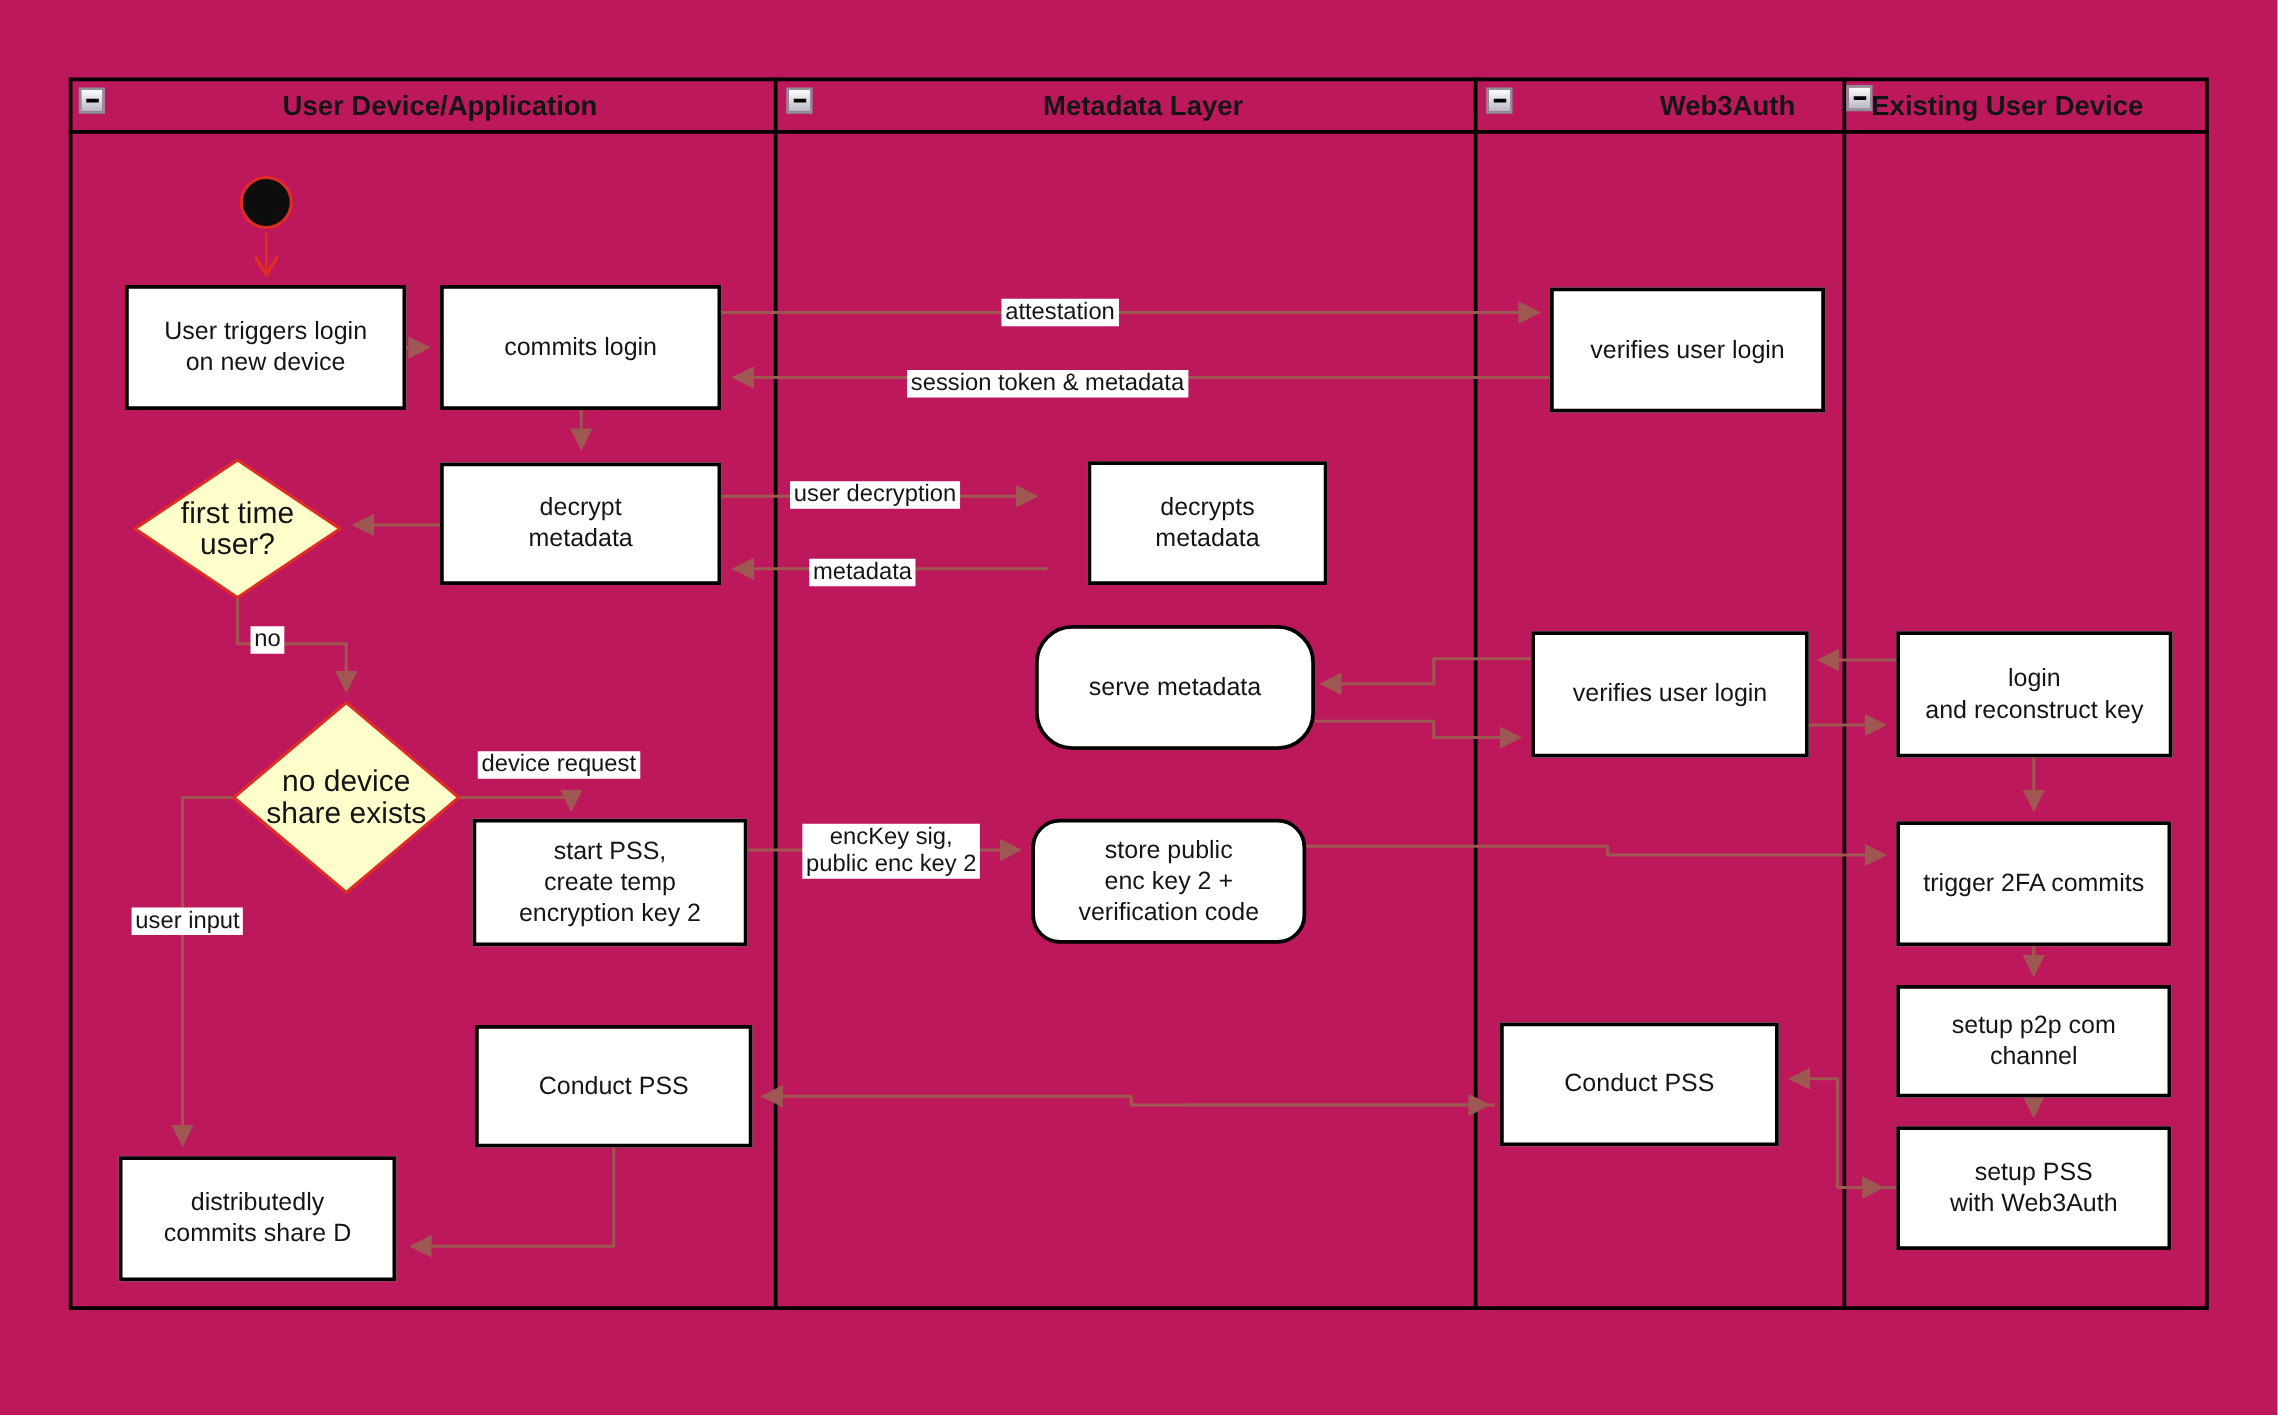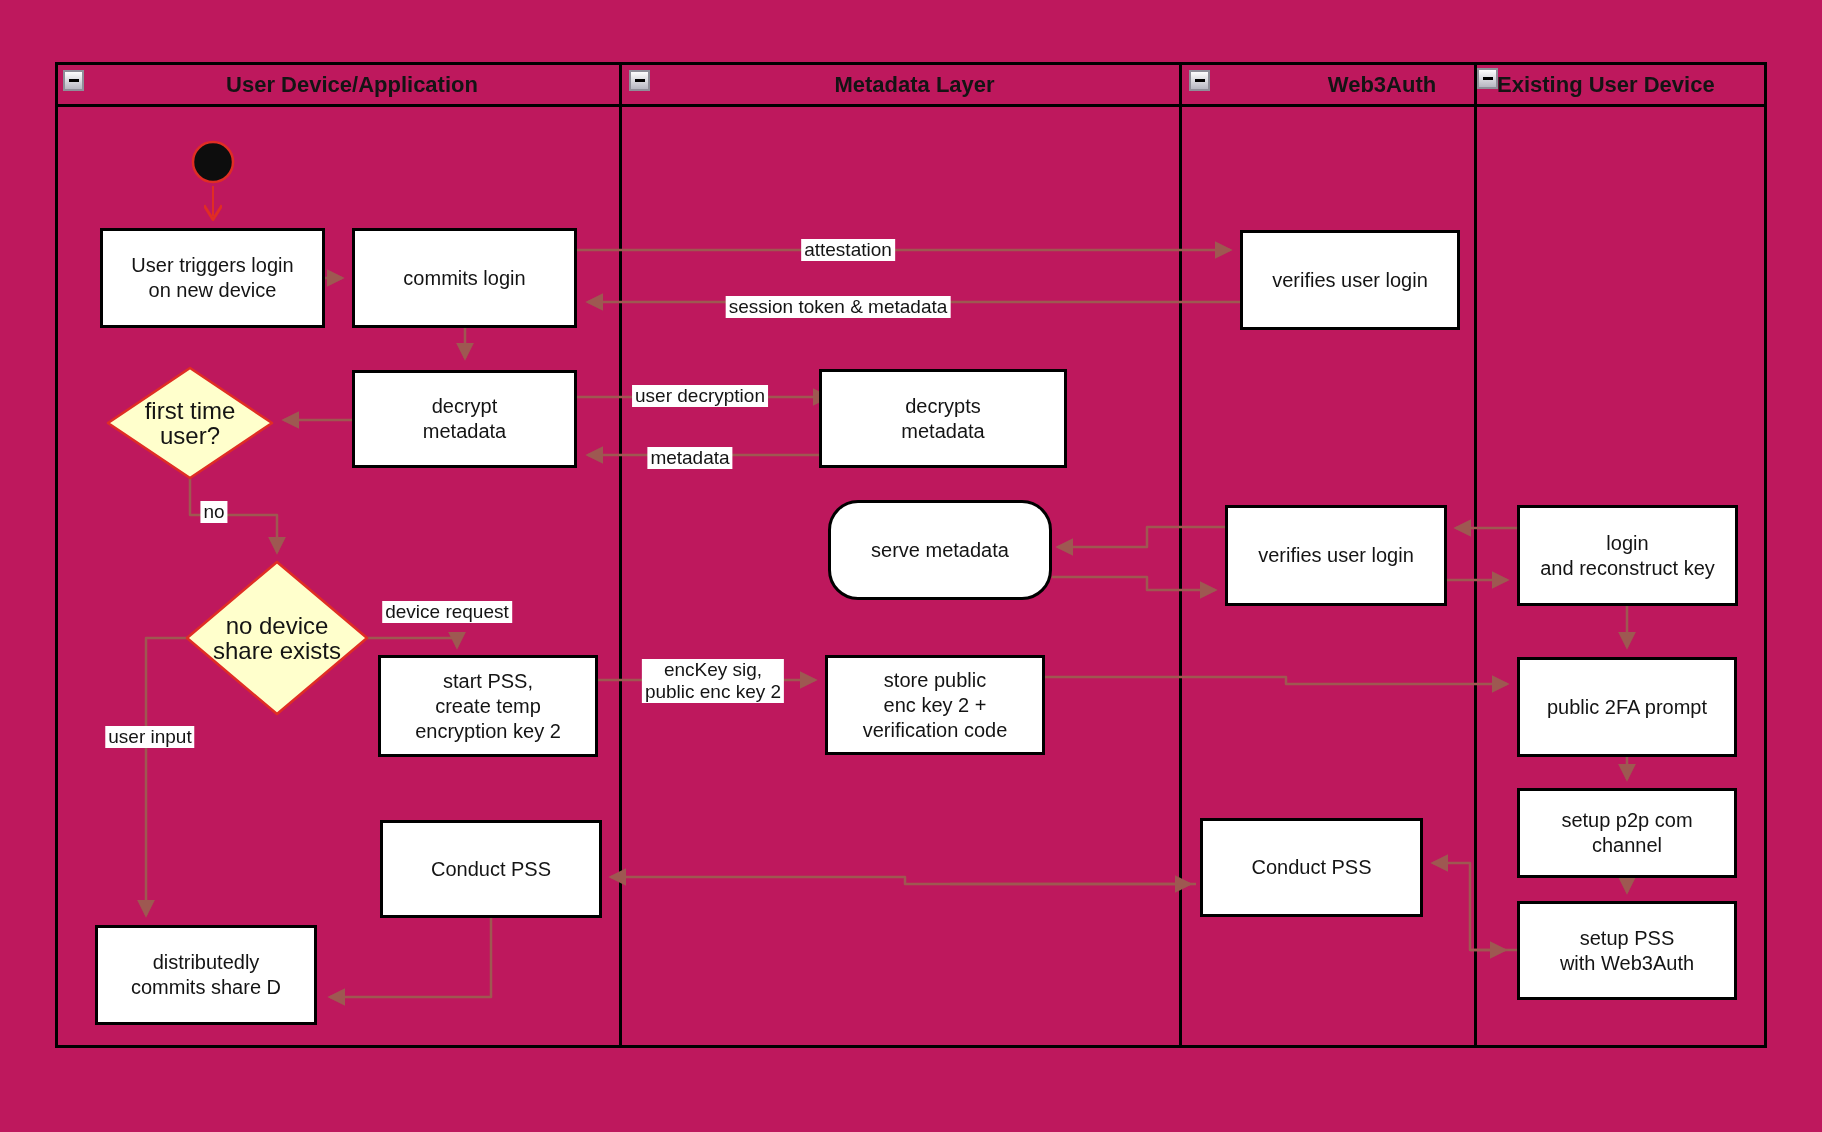--- a/index.html
+++ b/index.html
@@ -116,34 +116,34 @@
 encryption key 2</div>
   <div class="node" style="left:380px;top:820px;width:222px;height:98px;">Conduct PSS</div>
   <div class="node" style="left:95px;top:925px;width:222px;height:100px;">distributedly
 commits share D</div>
 
   <div class="diamond-label" style="left:190px;top:423px;">first time
 user?</div>
   <div class="diamond-label" style="left:277px;top:638px;">no device
 share exists</div>
 
-  <div class="node" style="left:819px;top:369px;width:248px;height:99px;">decrypts
+  <div class="node" style="left:870px;top:369px;width:192px;height:99px;">decrypts
 metadata</div>
   <div class="node" style="left:828px;top:500px;width:224px;height:100px;border-radius:30px;">serve metadata</div>
-  <div class="node" style="left:825px;top:655px;width:220px;height:100px;">store public
+  <div class="node" style="left:825px;top:655px;width:220px;height:100px;border-radius:23px;">store public
 enc key 2 +
 verification code</div>
 
   <div class="node" style="left:1240px;top:230px;width:220px;height:100px;">verifies user login</div>
   <div class="node" style="left:1225px;top:505px;width:222px;height:101px;">verifies user login</div>
   <div class="node" style="left:1200px;top:818px;width:223px;height:99px;">Conduct PSS</div>
 
   <div class="node" style="left:1517px;top:505px;width:221px;height:101px;">login
 and reconstruct key</div>
-  <div class="node" style="left:1517px;top:657px;width:220px;height:100px;">public 2FA prompt</div>
+  <div class="node" style="left:1517px;top:657px;width:220px;height:100px;">trigger 2FA commits</div>
   <div class="node" style="left:1517px;top:788px;width:220px;height:90px;">setup p2p com
 channel</div>
   <div class="node" style="left:1517px;top:901px;width:220px;height:99px;">setup PSS
 with Web3Auth</div>
 
   <div class="edge-label" style="left:848px;top:250px;">attestation</div>
   <div class="edge-label" style="left:838px;top:307px;">session token &amp; metadata</div>
   <div class="edge-label" style="left:700px;top:396px;">user decryption</div>
   <div class="edge-label" style="left:690px;top:458px;">metadata</div>
   <div class="edge-label" style="left:214px;top:512px;">no</div>

